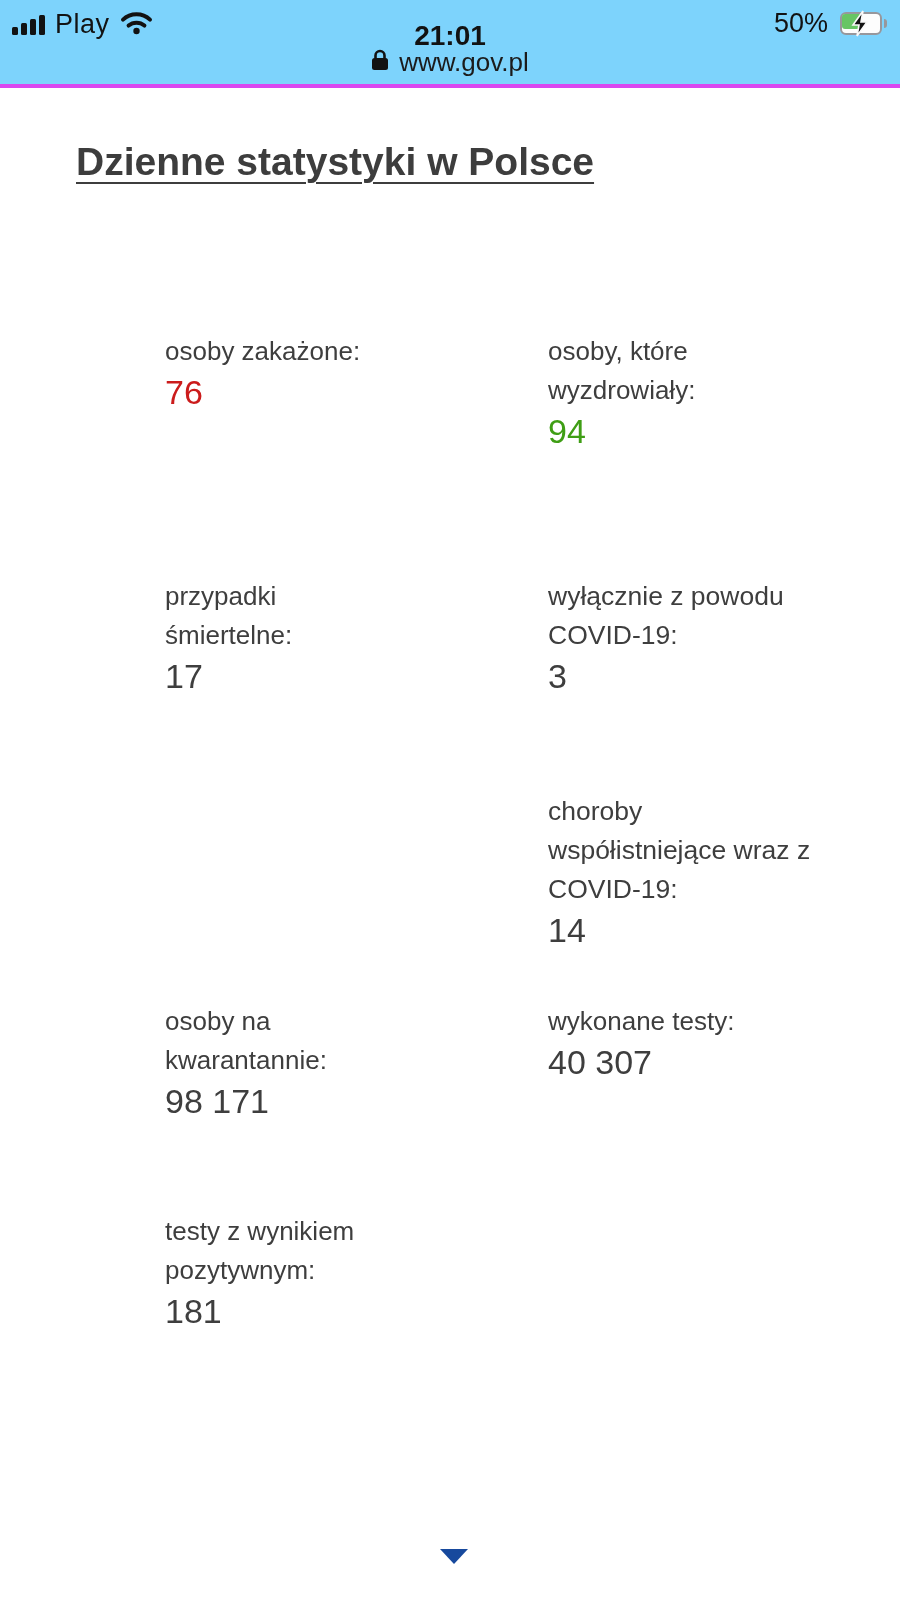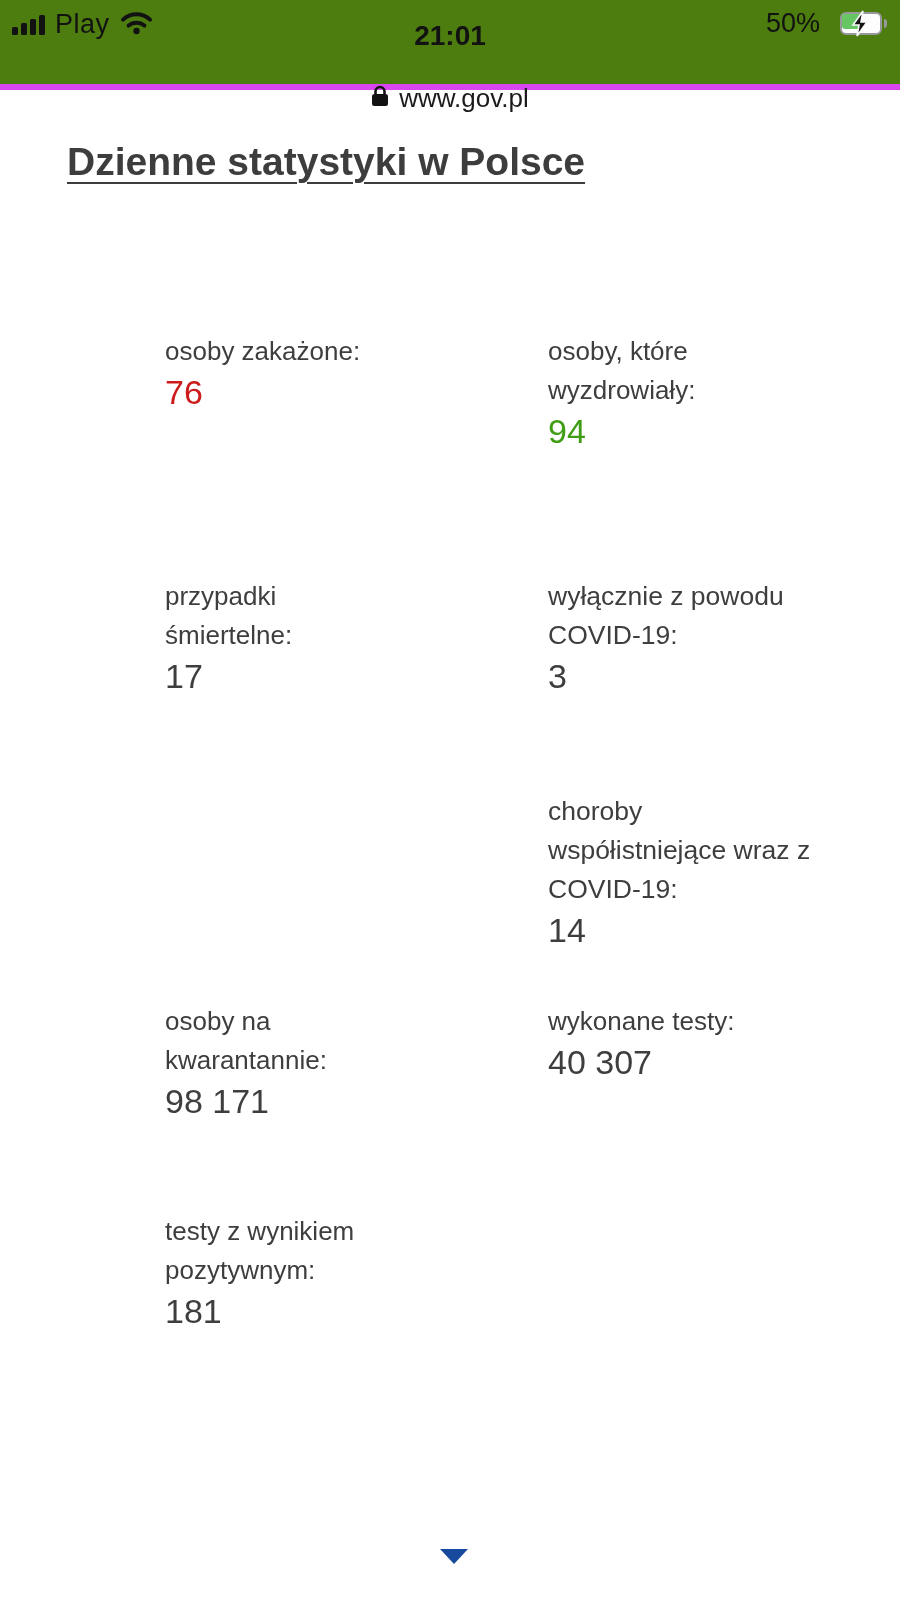--- a/index.html
+++ b/index.html
@@ -4,49 +4,49 @@
 <style>
   html,body { margin:0; padding:0; }
   body {
     width:900px; height:1600px; position:relative; overflow:hidden;
     background:#ffffff; font-family:"Liberation Sans", sans-serif; color:#3e3e3e;
   }
 
   
   .statusbar {
     position:absolute; top:0; left:0; right:0; height:84px;
-    background:#4d7c0f; border-bottom:6px solid #d946ef;
+    background:#7dd3fc; border-bottom:4px solid #d946ef;
   }
   .left-cluster { position:absolute; left:12px; top:9px; display:flex; align-items:center; gap:10px; }
   .signal { display:flex; align-items:flex-end; gap:3px; height:22px; padding-bottom:2px; }
   .signal i { display:block; width:6px; background:#121212; border-radius:1.5px; }
   .signal i:nth-child(1){height:8px;} .signal i:nth-child(2){height:12px;}
   .signal i:nth-child(3){height:16px;} .signal i:nth-child(4){height:20px;}
   .carrier { font-size:27px; color:#121212; letter-spacing:0.5px; }
   .time {
     position:absolute; left:50%; transform:translateX(-50%); top:20px;
     font-size:28px; font-weight:700; color:#121212;
   }
-  .right-cluster { position:absolute; right:14px; top:8px; display:flex; align-items:center; gap:20px; }
+  .right-cluster { position:absolute; right:14px; top:8px; display:flex; align-items:center; gap:12px; }
   .pct { font-size:27px; color:#121212; }
   .battery { position:relative; width:46px; height:23px; }
   .batt-body { position:absolute; left:0; top:0; width:38px; height:19px; border:2px solid #97979c; border-radius:6px; background:#fdfdfd; }
   .batt-fill { position:absolute; left:2px; top:2px; height:15px; width:20px; border-radius:3px; }
   .batt-cap { position:absolute; left:44px; top:7px; width:3px; height:9px; background:#97979c; border-radius:0 3px 3px 0; }
   .bolt { position:absolute; left:9px; top:-3px; }
 
   .url-row {
     position:absolute; left:0; right:0; top:44px; height:36px;
-    display:flex; justify-content:center; align-items:center; gap:10px; cursor:pointer;margin-top:36px;
+    display:flex; justify-content:center; align-items:center; gap:10px; cursor:pointer;
   }
   .url { font-size:26px; color:#1b1b1b; }
 
   
   .page-title {
-    position:absolute; left:67px; top:140px; margin:0;
+    position:absolute; left:76px; top:140px; margin:0;
     font-size:39px; font-weight:600; color:#3d3d3d;
     text-decoration:underline; text-decoration-thickness:2px; text-underline-offset:7px;text-align:center;
   }
 
   .stats {
     position:absolute; left:165px; top:332px;
     display:grid; grid-template-columns:383px 300px;
     grid-template-rows:245px 215px 210px 210px auto;
   }
   .cell { align-self:start; }

